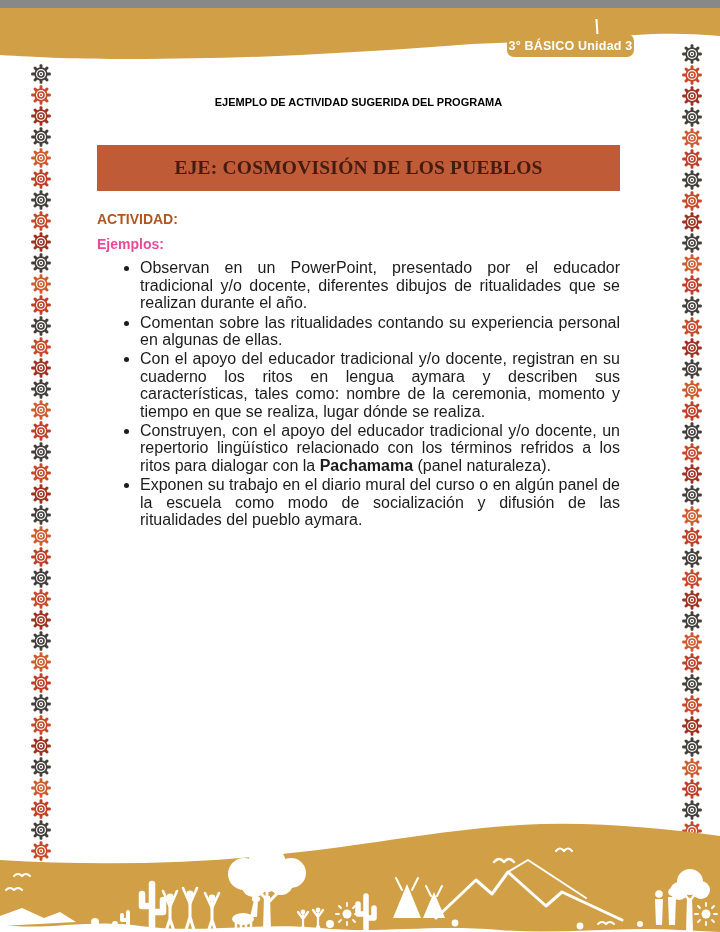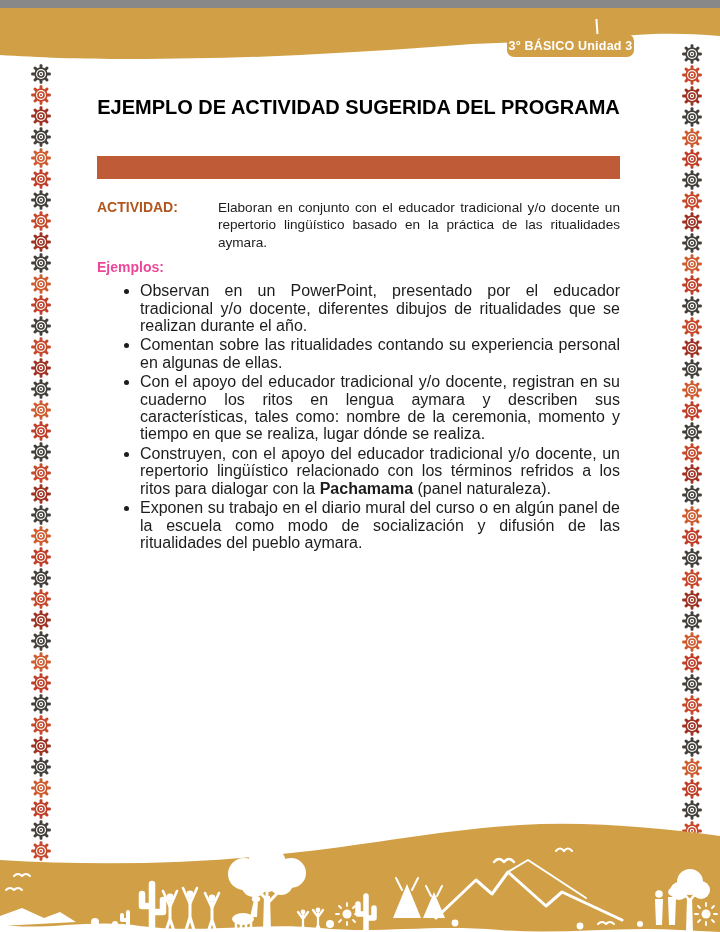--- a/index.html
+++ b/index.html
@@ -26,21 +26,21 @@
     color:#fff;font-size:12.5px;font-weight:700;letter-spacing:.2px;
   }
   
   .border-col{position:absolute;display:flex;flex-direction:column;gap:1px;}
   .border-col.left{left:31px;top:56px;}
   .border-col.right{left:682px;top:36px;}
   .border-col div{width:20px;height:20px;line-height:0;}
   
   .content{position:absolute;left:97px;top:0;width:523px;}
   .doc-title{
-    margin-top:88px;text-align:center;font-size:20px;font-weight:700;
+    margin-top:88px;text-align:center;font-size:11px;font-weight:700;
     color:#000;
   }
   .eje-banner{
     margin-top:37px;background:var(--banner-bg);
     padding:11px 30px 12px 30px;text-align:center;
   }
   .eje-banner .line{
     font-family:"Liberation Serif",serif;font-weight:700;
     font-size:19.5px;line-height:23px;color:var(--banner-text);
     letter-spacing:.2px;
@@ -1373,25 +1373,25 @@
     <circle cx="12" cy="12" r="4.6" fill="#C7492B"></circle>
     <circle cx="12" cy="12" r="2.6" fill="#fff"></circle>
     <circle cx="12" cy="12" r="1.3" fill="#C7492B"></circle>
   </svg></div>
     </div>
 
   <div class="content">
     <div class="doc-title">EJEMPLO DE ACTIVIDAD SUGERIDA DEL PROGRAMA</div>
 
     <div class="eje-banner">
+      <div class="line">EJE: COSMOVISIÓN DE LOS PUEBLOS</div>
     </div>
 
     <div class="activity-row">
       <span class="activity-label">ACTIVIDAD:</span>
-      <span class="activity-text">Elaboran en conjunto con el educador tradicional y/o docente un repertorio lingüístico basado en la práctica de las ritualidades aymara.</span>
     </div>
 
     <div class="examples-label">Ejemplos:</div>
 
     <ul class="examples">
         <li><span>Observan en un PowerPoint, presentado por el educador tradicional y/o docente, diferentes dibujos de ritualidades que se realizan durante el año.</span></li>
         <li><span>Comentan sobre las ritualidades contando su experiencia personal en algunas de ellas.</span></li>
         <li><span>Con el apoyo del educador tradicional y/o docente, registran en su cuaderno los ritos en lengua aymara y describen sus características, tales como: nombre de la ceremonia, momento y tiempo en que se realiza, lugar dónde se realiza.</span></li>
         <li><span>Construyen, con el apoyo del educador tradicional y/o docente, un repertorio lingüístico relacionado con los términos refridos a los ritos para dialogar con la </span><b>Pachamama</b><span> (panel naturaleza).</span></li>
         <li><span>Exponen su trabajo en el diario mural del curso o en algún panel de la escuela como modo de socialización y difusión de las ritualidades del pueblo aymara.</span></li>

